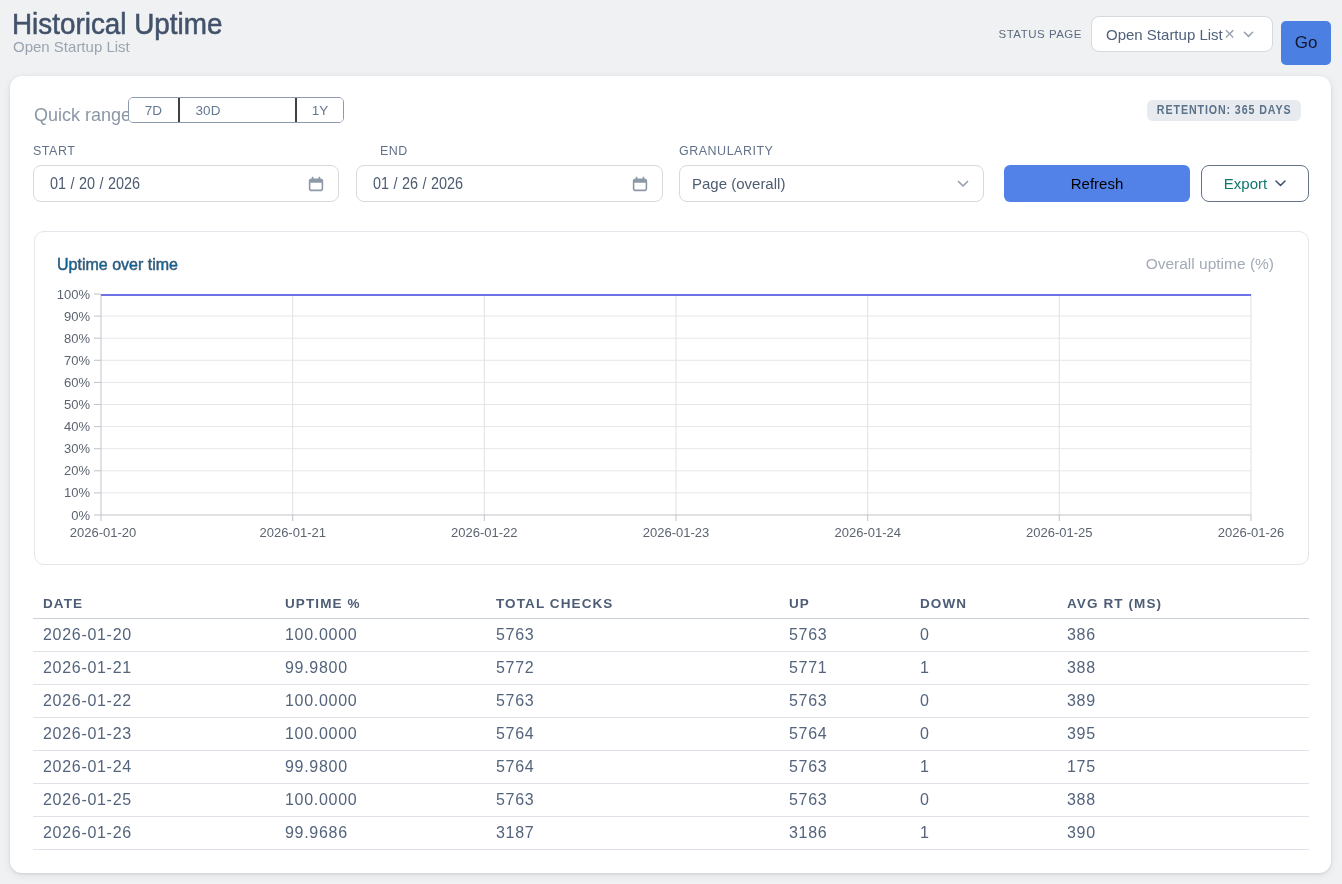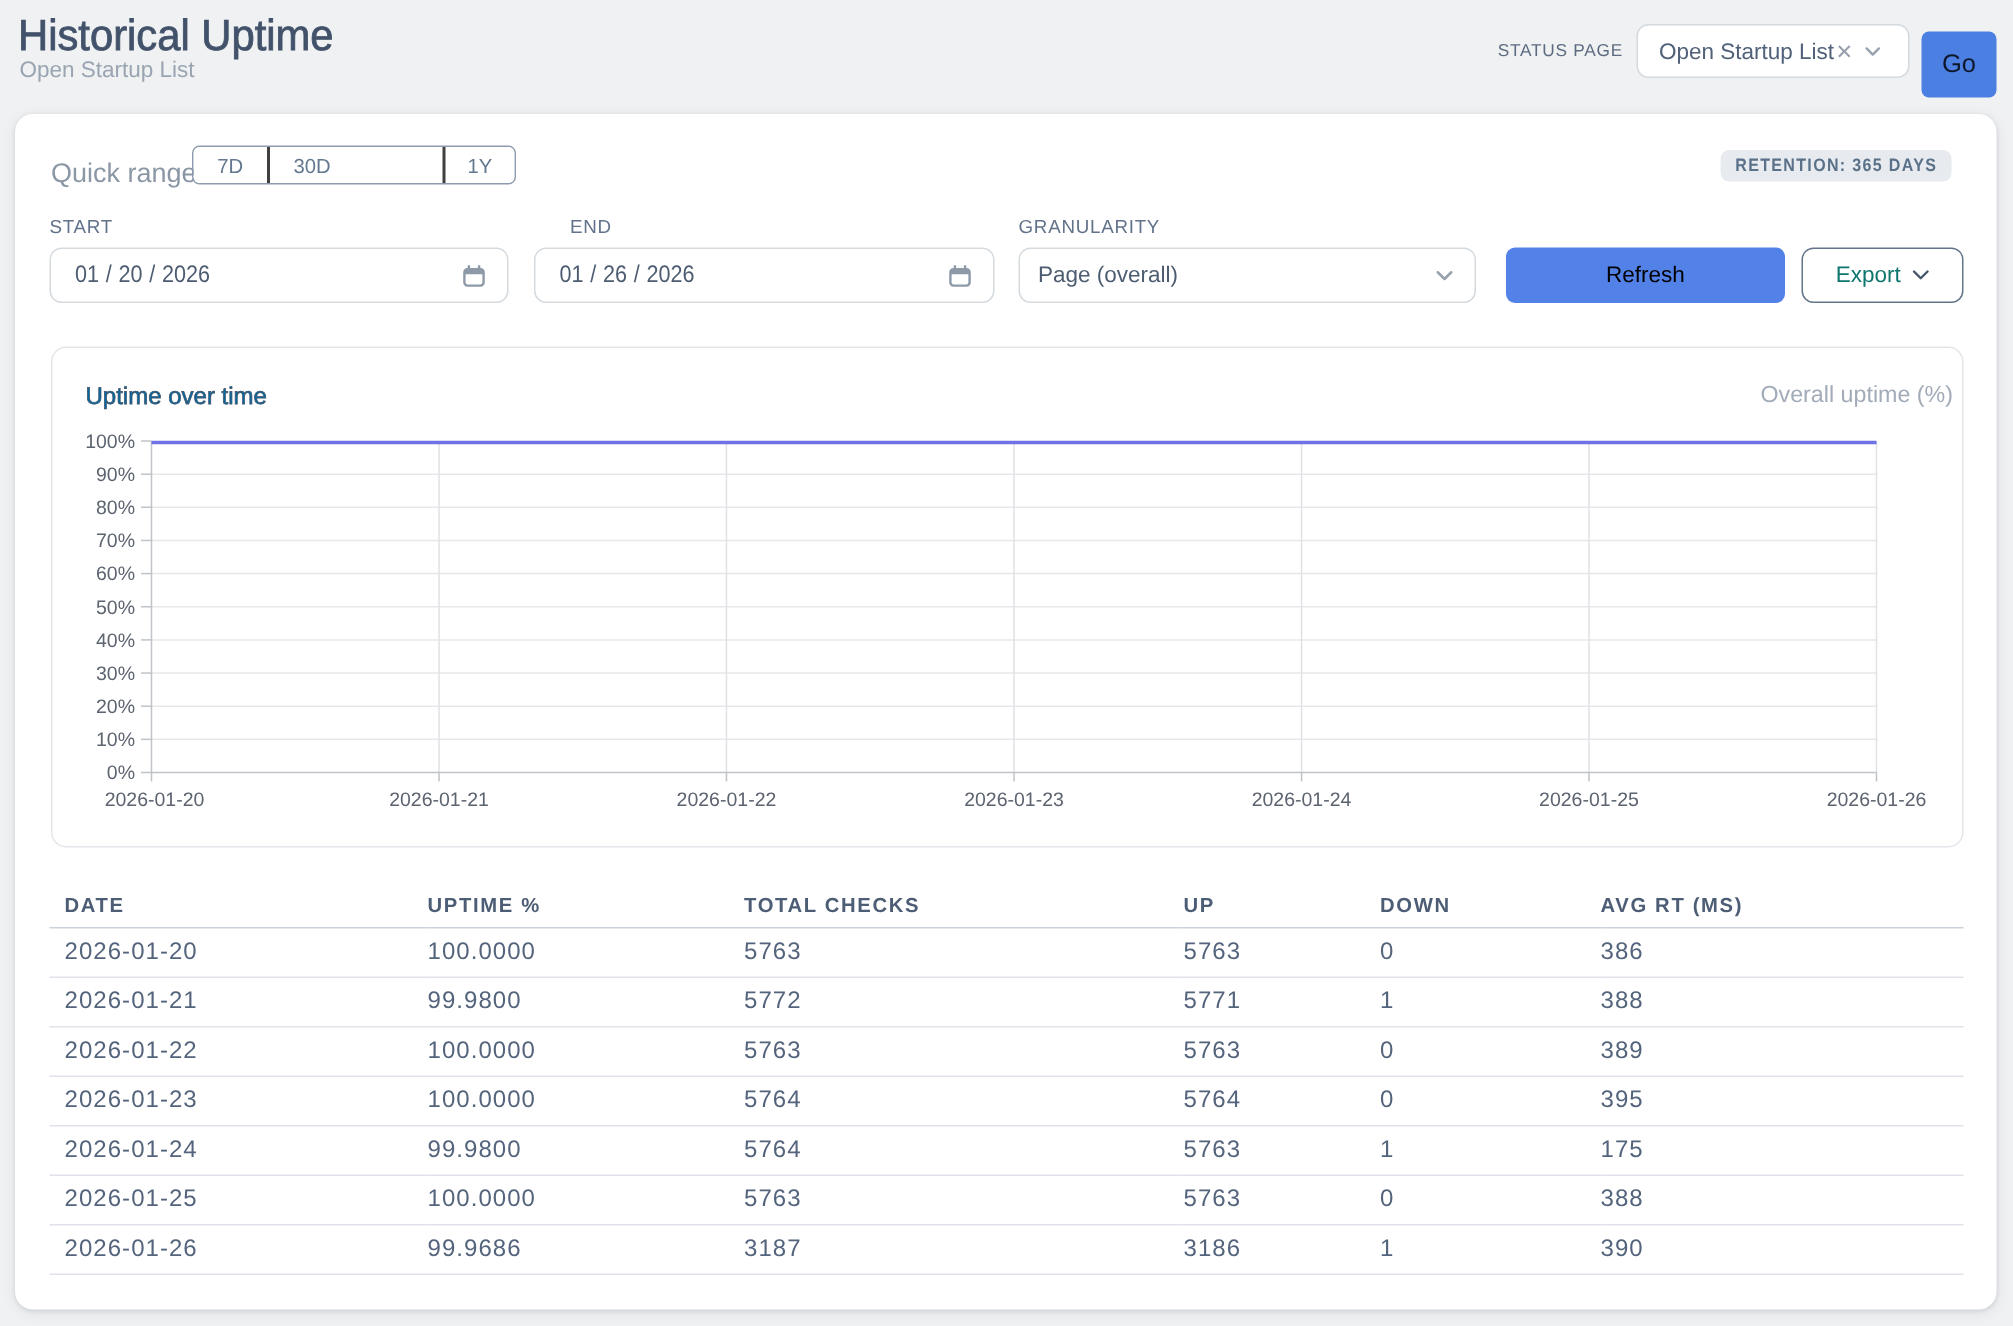--- a/index.html
+++ b/index.html
@@ -34,21 +34,21 @@
   .finput { top:165px; height:37px; background:#fff; border:1px solid #d5dade; border-radius:8px; display:flex; align-items:center; padding:0 14px 0 16px; font-size:16px; color:#4d5c71; }
   .finput .sl { margin:0 5px; }
   .finput .dt { transform:scaleX(0.9); transform-origin:left center; display:inline-block; }
   .finput.sel { font-size:15px; padding-left:12px; }
   .finput .grow { flex:1; }
   .refresh-btn { left:1004px; top:165px; width:186px; height:37px; background:#5282e8; border-radius:6px; color:#000000; font-size:15px; display:flex; align-items:center; justify-content:center; }
   .export-btn { left:1201px; top:165px; width:108px; height:37px; background:#fff; border:1px solid #64748b; border-radius:8px; color:#0f766e; font-size:15px; display:flex; align-items:center; justify-content:center; gap:8px; }
 
   .chart-card { left:34px; top:231px; width:1275px; height:334px; background:#fff; border:1px solid #e3e6ea; border-radius:10px; }
   .chart-title { left:57px; top:256px; font-size:16px; font-weight:400; -webkit-text-stroke:0.5px #46566c; color:#0369a1; }
-  .chart-right { top:255px; right:40px; font-size:15.5px; color:#a2abb8; }
+  .chart-right { top:255px; right:68px; font-size:15.5px; color:#a2abb8; }
   .chart-svg { left:34px; top:231px; }
 
   table.data { position:absolute; left:33px; top:588px; width:1276px; border-collapse:collapse; table-layout:fixed; }
   table.data th { text-align:left; font-size:13.5px; font-weight:700; color:#4d5d75; letter-spacing:1.1px; padding:8px 0 7px 0; border-bottom:1px solid #ccd2d9; }
   table.data td { font-size:16px; letter-spacing:0.7px; color:#54647c; height:33px; padding:0; border-bottom:1px solid #dfe2e9; }
   table.data th:first-child, table.data td:first-child { padding-left:10px; }
 </style>
 </head>
 <body>
   <h1 class="abs title">Historical Uptime</h1>

